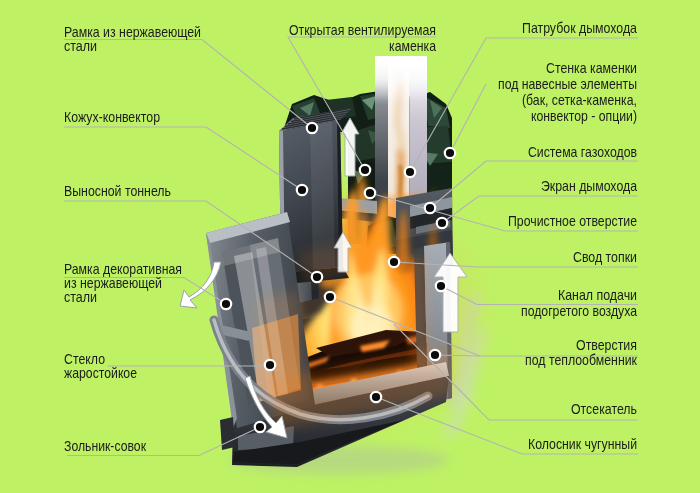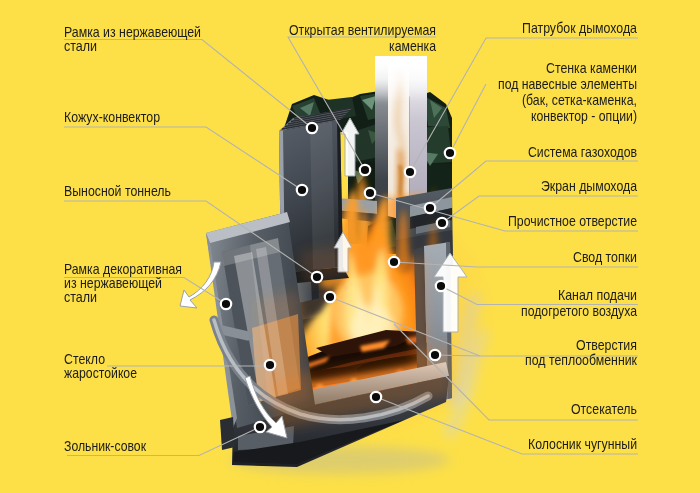--- a/index.html
+++ b/index.html
@@ -1,16 +1,16 @@
 <!DOCTYPE html>
 <html><head>
 <meta charset="utf-8">
 <style>
 html,body{margin:0;padding:0;background:#fff;}
-#stage{position:relative;width:700px;height:493px;background:#fde047;overflow:hidden;
+#stage{position:relative;width:700px;height:493px;background:#bef264;overflow:hidden;
 font-family:"Liberation Sans",sans-serif;}
 svg{position:absolute;left:0;top:0;}
 </style>
 </head>
 <body>
 <div id="stage">
 <svg width="700" height="493" viewBox="0 0 700 493">
 <defs>
 <linearGradient id="pipeL" x1="0" y1="0" x2="0" y2="1">
  <stop offset="0" stop-color="#ffffff"></stop>

